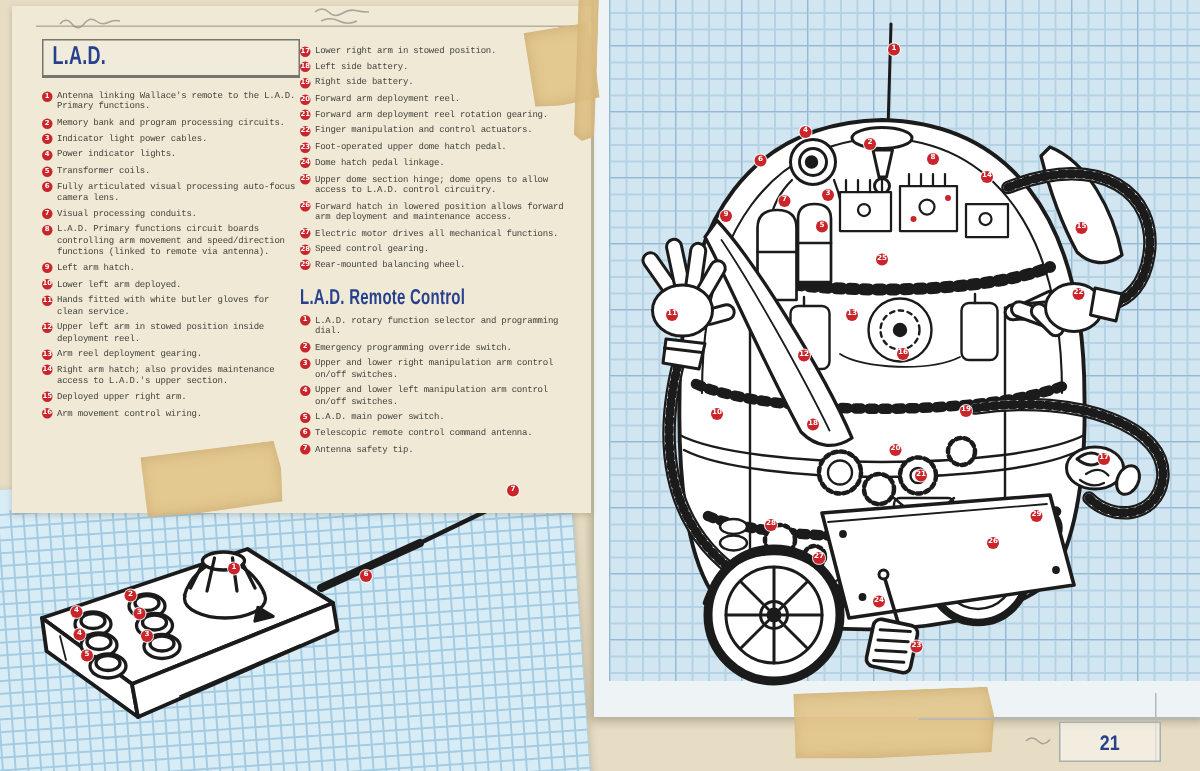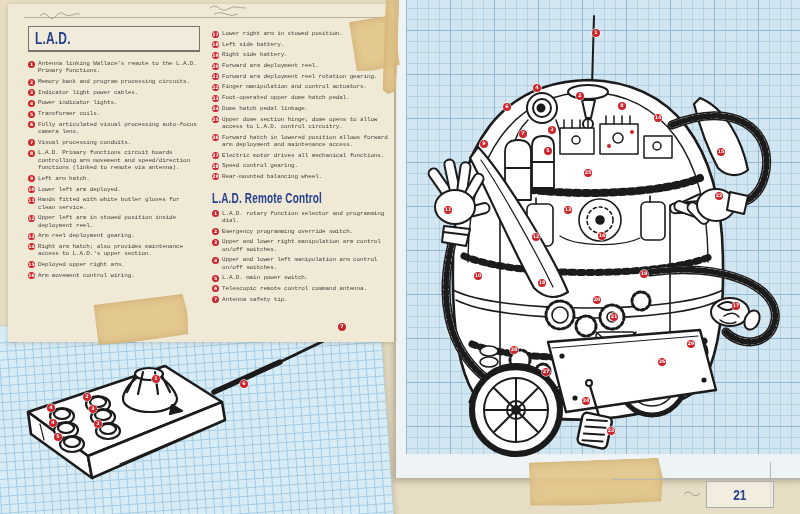--- a/index.html
+++ b/index.html
@@ -24,21 +24,21 @@
                                 linear-gradient(90deg,#a3cbe2 1px,transparent 1px);
                background-size:8.5px 8.5px;background-position:6px 16px;
                box-shadow:0 2px 6px rgba(60,50,30,.28);}
   .graph-margin{position:absolute;left:0;top:0;width:100%;height:14px;background:#d8ecf6;}
 
   
   .panel{position:absolute;left:8px;top:4px;width:386px;height:338px;background:#efe9d6;
          box-shadow:0 1px 4px rgba(80,70,40,.25);}
   .panel-topline{position:absolute;left:16px;top:13px;width:358px;height:0;
                  border-top:1px solid #b9b09a;}
-  .cols{position:absolute;left:20px;top:18px;display:flex;gap:12px;}
+  .cols{position:absolute;left:20px;top:18px;display:flex;}
   .col1{width:172px;}
   .col2{width:178px;padding-top:8px;}
   .title-box{border:1.3px solid #77756d;border-bottom-width:2px;padding:2px 6px 3px 6px;
              margin:4px 0 8px 0;background:rgba(255,255,255,.12);}
   .blue-head{color:#27418f;font-weight:bold;display:inline-block;
              transform:scaleX(.8) scaleY(1.15);transform-origin:left center;
              letter-spacing:.2px;white-space:nowrap;}
   .title-box .blue-head{font-size:15px;}
   .remote-head{font-size:12.5px;margin:7px 0 5px 0;}
   .list{display:flex;flex-direction:column;}

